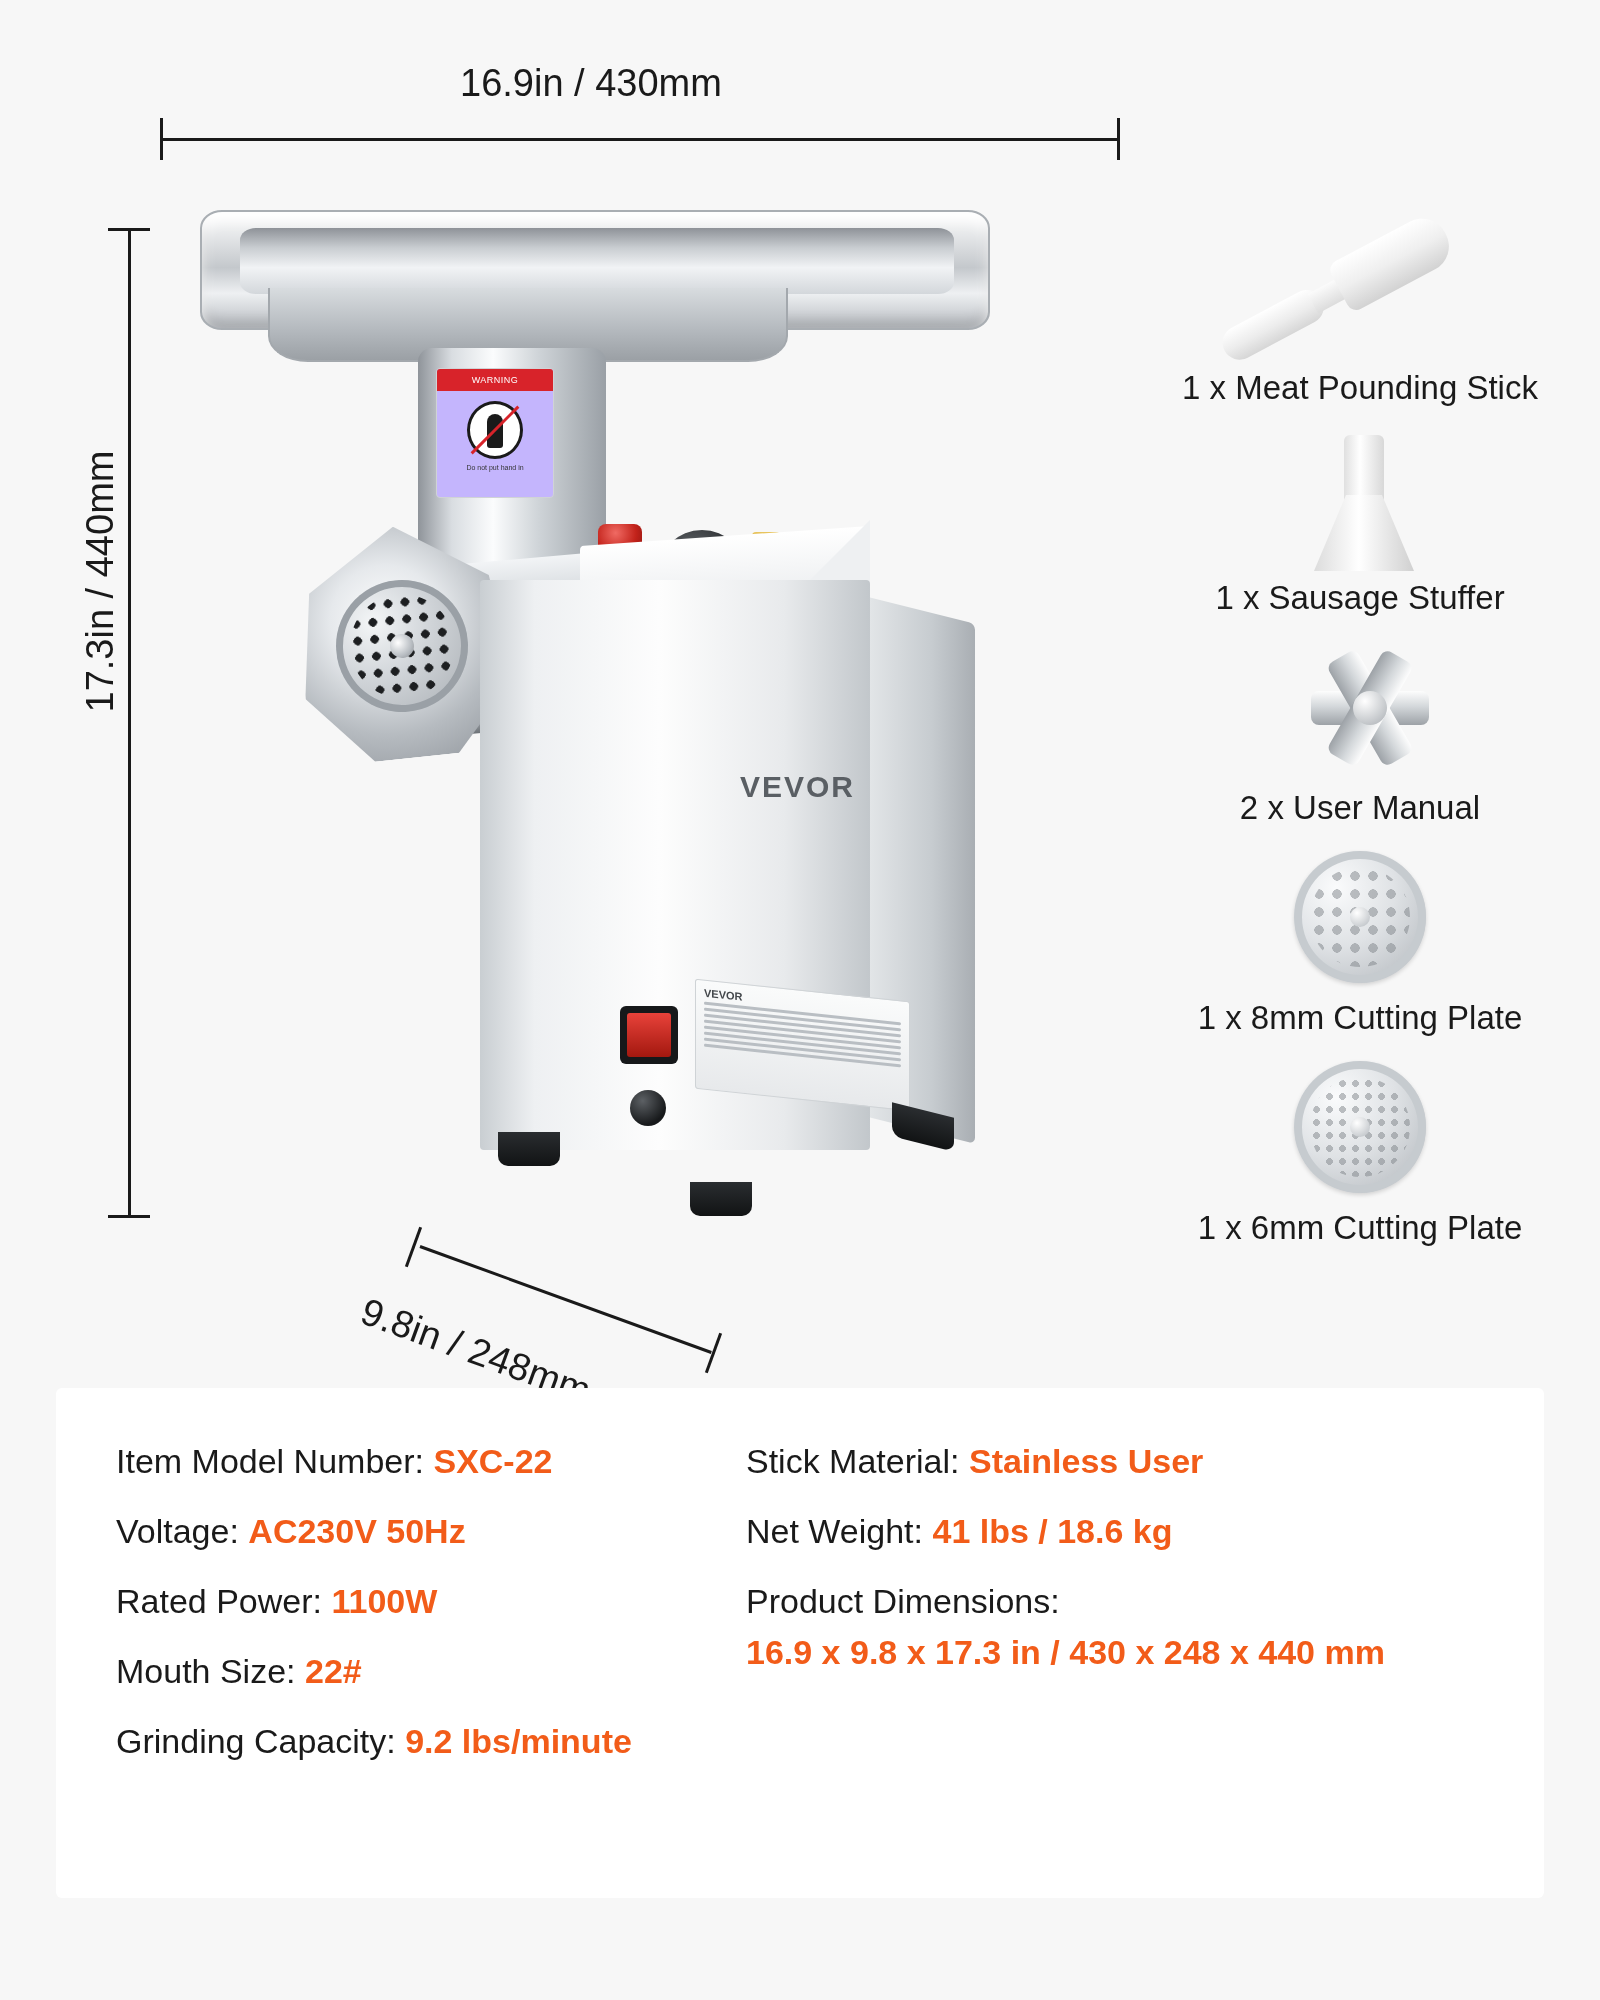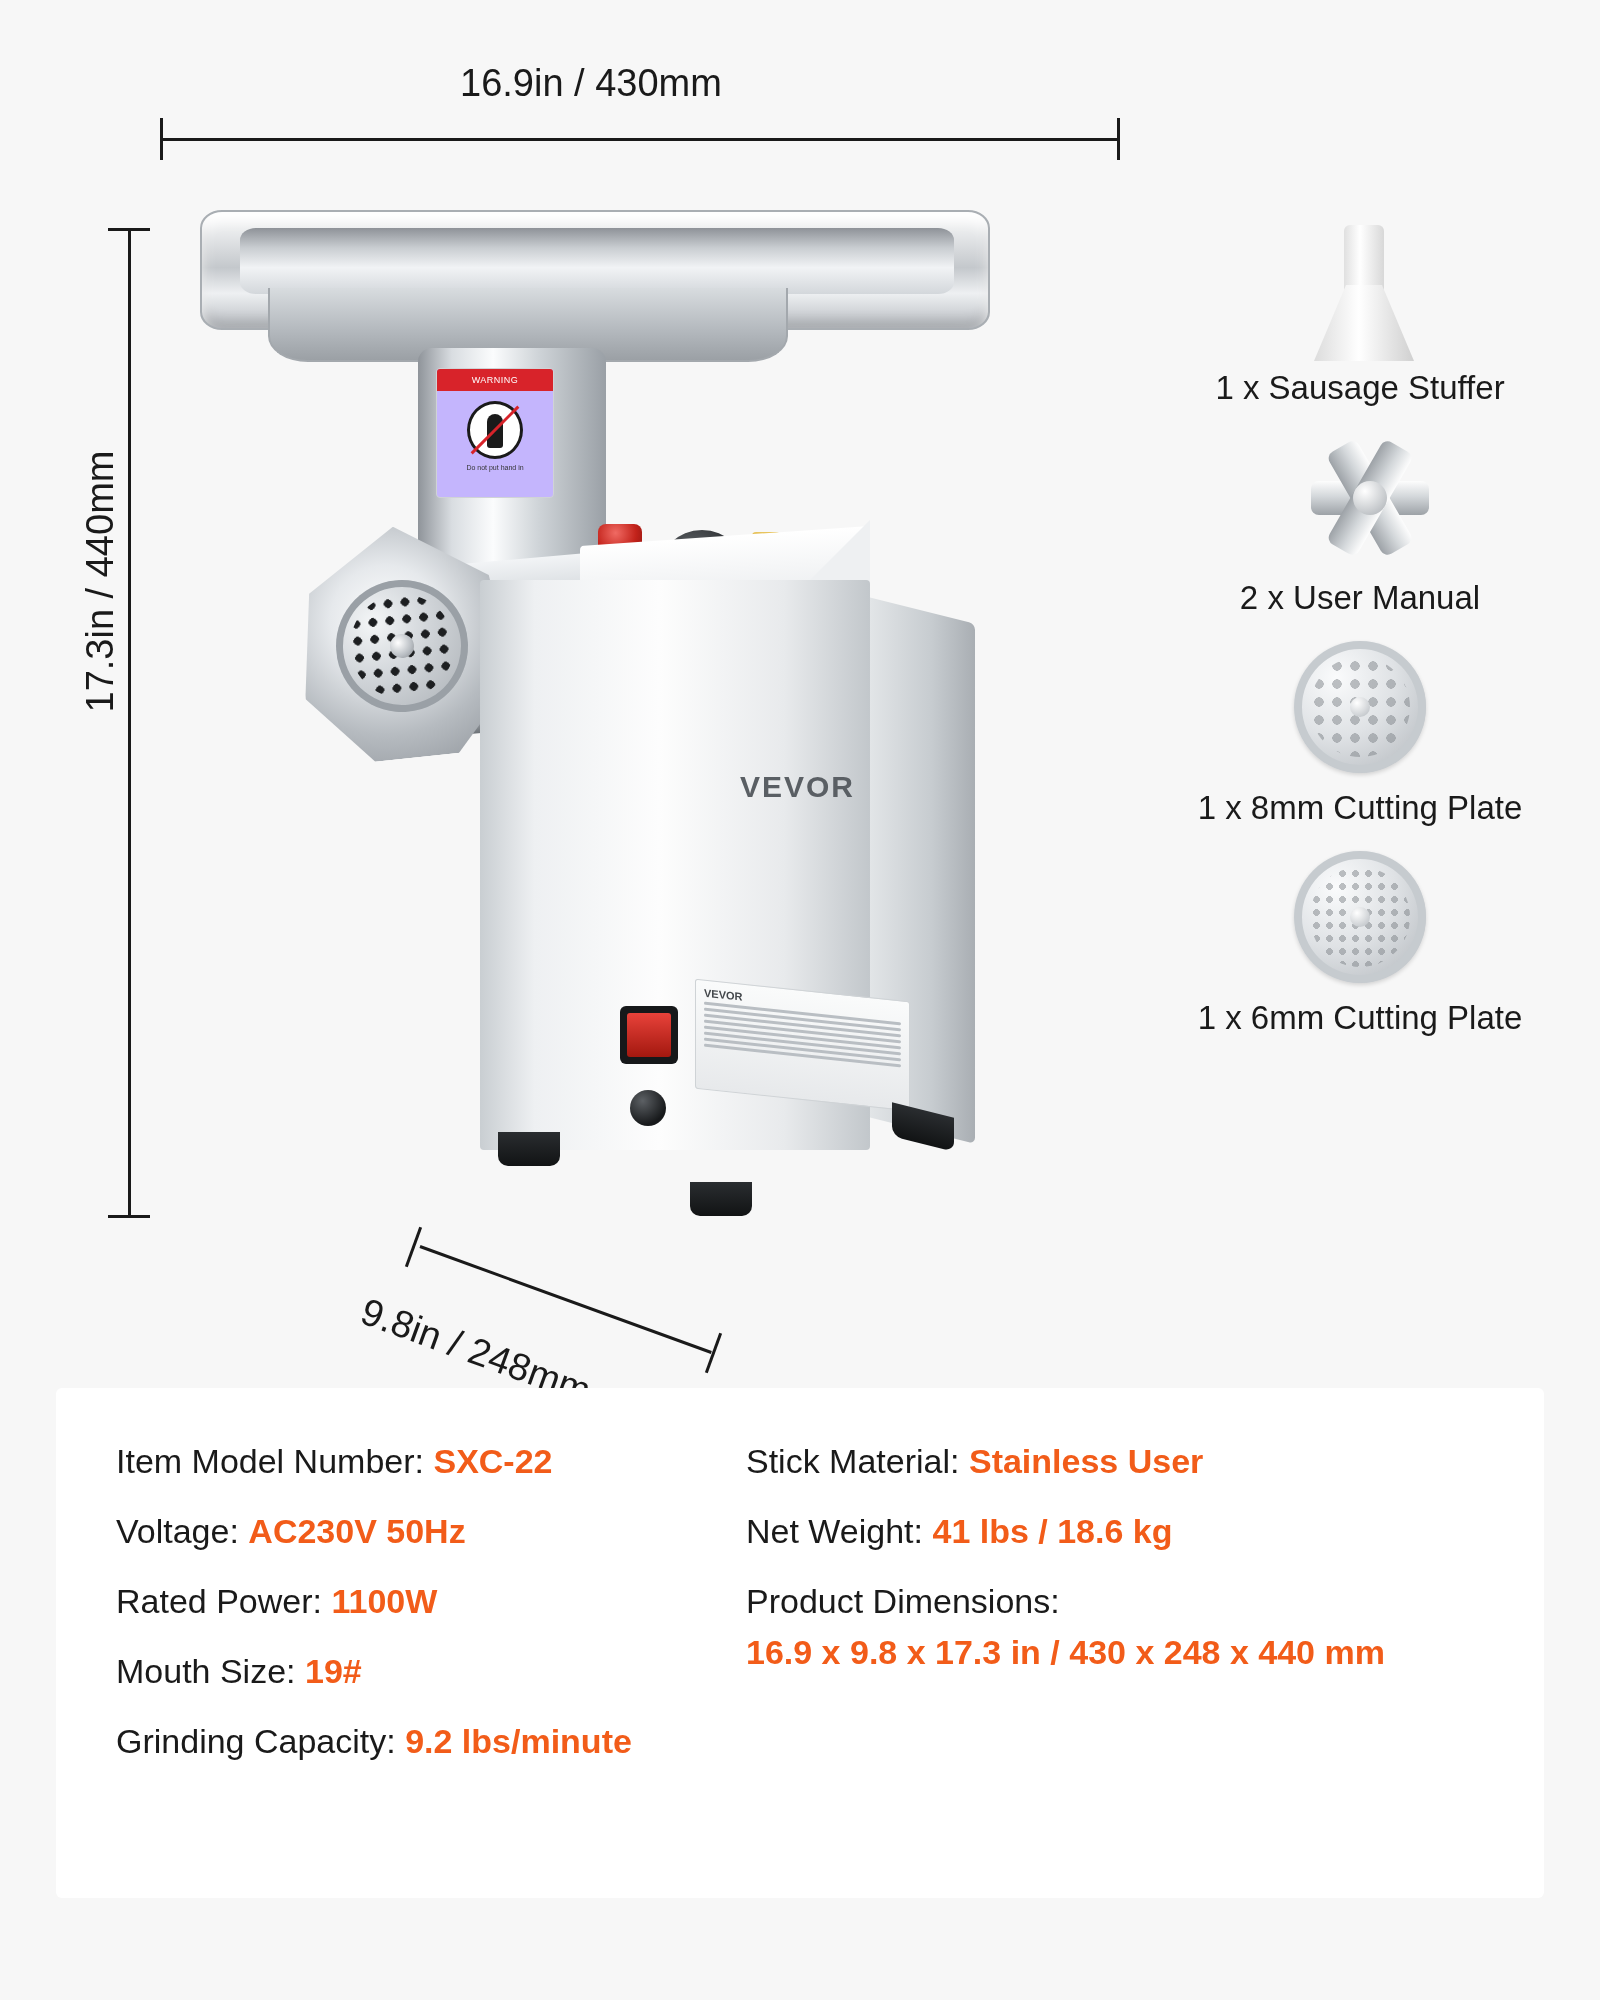--- a/index.html
+++ b/index.html
@@ -387,20 +387,30 @@
   </div>
   <div class="dial"></div>
 
   <div class="foot" id="foot-l"></div>
   <div class="foot" id="foot-m"></div>
   <div class="foot" id="foot-r"></div>
 </div>
 
 <div id="accessories">
 
+  <div class="acc">
+    <div class="acc-art">
+      <div class="stick">
+        <div class="handle"></div>
+          <div class="mid"></div>
+          <div class="body-c"></div>
+      </div>
+    </div>
+    <div class="acc-label">1 x Meat Pounding Stick</div>
+  </div>
 
   <div class="acc">
     <div class="acc-art">
       <div class="stuffer">
           <div class="tube"></div>
           <div class="cone"></div>
         </div>
     </div>
     <div class="acc-label">1 x Sausage Stuffer</div>
   </div>
@@ -449,21 +459,21 @@
       <div class="spec-row">
         <span>Voltage:</span>
         <span class="spec-val">AC230V 50Hz</span>
       </div>
       <div class="spec-row">
         <span>Rated Power:</span>
         <span class="spec-val">1100W</span>
       </div>
       <div class="spec-row">
         <span>Mouth Size:</span>
-        <span class="spec-val">19#</span>
+        <span class="spec-val">22#</span>
       </div>
       <div class="spec-row">
         <span>Grinding Capacity:</span>
         <span class="spec-val">9.2 lbs/minute</span>
       </div>
     </div>
 
     <div class="spec-col">
       <div class="spec-row">
         <span>Stick Material:</span>

